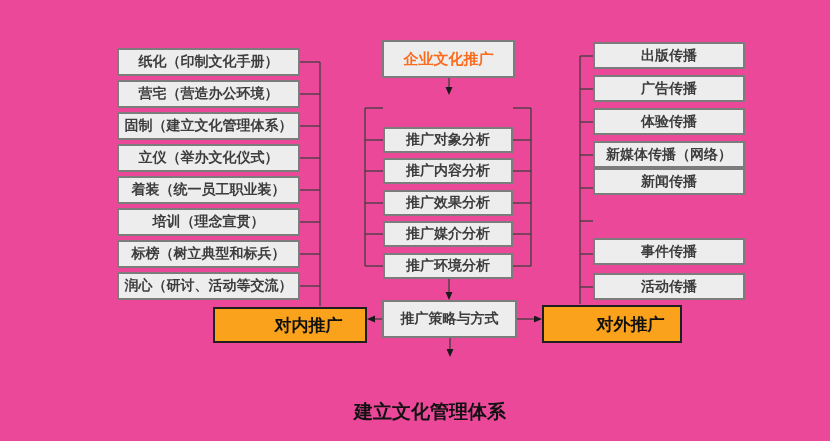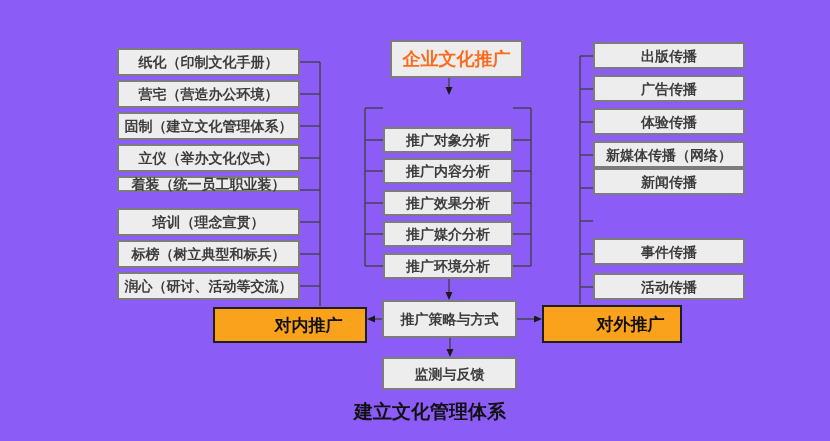--- a/index.html
+++ b/index.html
@@ -1,31 +1,31 @@
 <!DOCTYPE html>
 <html><head>
 <meta charset="utf-8">
 <style>
   html,body{margin:0;padding:0;background:#ffffff;}
   #stage{
     position:relative;
     width:830px;height:441px;
-    background:#8b5cf6;
-    font-family:Liberation Sans, sans-serif;
+    background:#ec4899;
+    font-family:Liberation Serif, serif;
     overflow:hidden;
   }
   #wires{position:absolute;left:0;top:0;z-index:0;}
   .gbox{
     position:absolute;z-index:1;box-sizing:border-box;
     background:#ededed;border:2px solid #7c7c7c;
     display:flex;align-items:center;justify-content:center;
     font-size:14px;font-weight:bold;color:#3d3d3d;
     white-space:nowrap;line-height:1;
   }
-  .root{font-size:18px;color:#fa6b1d;margin-left:8px;}
+  .root{font-size:15px;color:#fa6b1d;}
   .mid{font-size:14px;text-align:center;}
   .obox{
     position:absolute;z-index:1;box-sizing:border-box;
     background:#faa21b;border:2px solid #1f1f1f;
     display:flex;align-items:center;justify-content:center;
     font-size:17px;font-weight:bold;color:#111111;
     white-space:nowrap;line-height:1;padding-left:37px;
   }
   .title{
     position:absolute;z-index:1;
@@ -88,35 +88,34 @@
       <path d="M450,338 L450,350" marker-end="url(#ah)"></path>
       <path d="M382,319 L374,319" marker-end="url(#ah)"></path>
       <path d="M517,319 L535,319" marker-end="url(#ah)"></path>
     </g>
   </svg>
 
   <div class="gbox" style="left:117px;top:48px;width:183px;height:28px">纸化（印制文化手册）</div>
   <div class="gbox" style="left:117px;top:80px;width:183px;height:28px">营宅（营造办公环境）</div>
   <div class="gbox" style="left:117px;top:112px;width:183px;height:28px">固制（建立文化管理体系）</div>
   <div class="gbox" style="left:117px;top:144px;width:183px;height:28px">立仪（举办文化仪式）</div>
-  <div class="gbox" style="left:117px;top:176px;width:183px;height:16px">着装（统一员工职业装）</div>
+  <div class="gbox" style="left:117px;top:176px;width:183px;height:28px">着装（统一员工职业装）</div>
   <div class="gbox" style="left:117px;top:208px;width:183px;height:28px">培训（理念宣贯）</div>
   <div class="gbox" style="left:117px;top:240px;width:183px;height:28px">标榜（树立典型和标兵）</div>
   <div class="gbox" style="left:117px;top:272px;width:183px;height:28px">润心（研讨、活动等交流）</div>
 
   <div class="gbox root" style="left:382px;top:40px;width:133px;height:38px">企业文化推广</div>
 
   <div class="gbox" style="left:383px;top:127px;width:130px;height:26px">推广对象分析</div>
   <div class="gbox" style="left:383px;top:158px;width:130px;height:26px">推广内容分析</div>
   <div class="gbox" style="left:383px;top:190px;width:130px;height:26px">推广效果分析</div>
   <div class="gbox" style="left:383px;top:221px;width:130px;height:26px">推广媒介分析</div>
   <div class="gbox" style="left:383px;top:253px;width:130px;height:26px">推广环境分析</div>
 
   <div class="gbox mid" style="left:382px;top:300px;width:135px;height:38px">推广策略与方式</div>
-  <div class="gbox mid" style="left:382px;top:357px;width:135px;height:33px">监测与反馈</div>
 
   <div class="obox" style="left:213px;top:307px;width:154px;height:36px">对内推广</div>
   <div class="obox" style="left:542px;top:305px;width:140px;height:38px">对外推广</div>
 
   <div class="gbox" style="left:593px;top:42px;width:152px;height:27px">出版传播</div>
   <div class="gbox" style="left:593px;top:75px;width:152px;height:27px">广告传播</div>
   <div class="gbox" style="left:593px;top:108px;width:152px;height:27px">体验传播</div>
   <div class="gbox" style="left:593px;top:141px;width:152px;height:27px">新媒体传播（网络）</div>
   <div class="gbox" style="left:593px;top:168px;width:152px;height:27px">新闻传播</div>
   <div class="gbox" style="left:593px;top:238px;width:152px;height:27px">事件传播</div>

